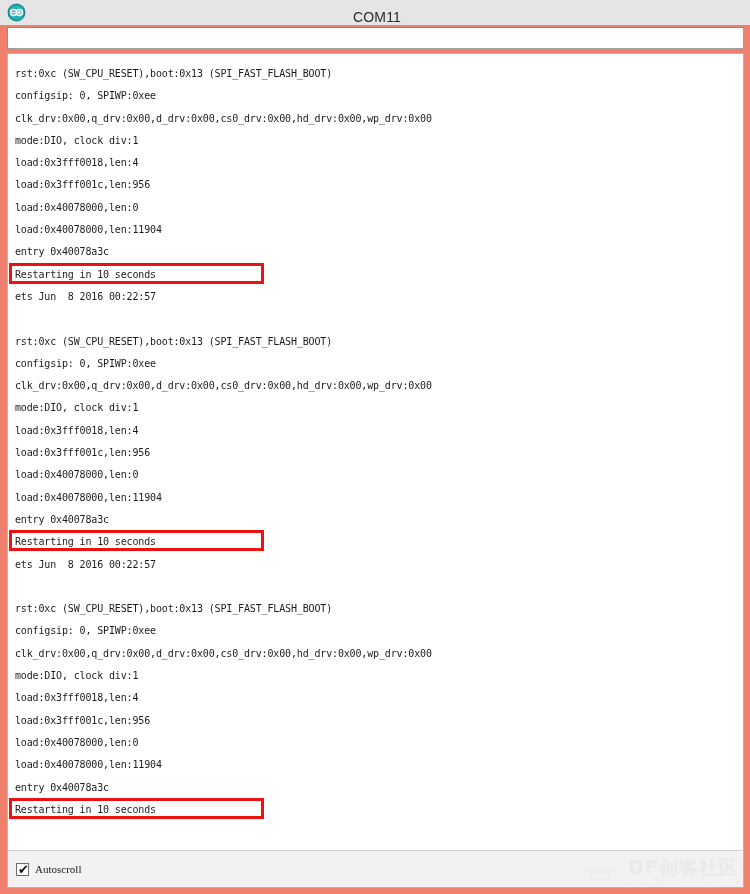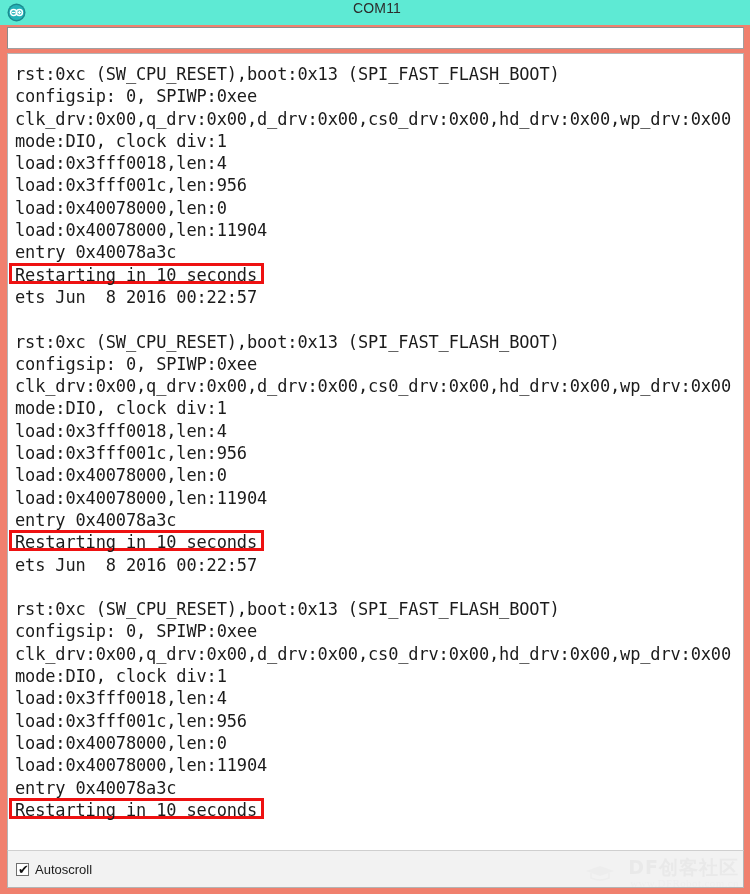--- a/index.html
+++ b/index.html
@@ -23,23 +23,23 @@
     background: #f0806e;
     display: flex;
     flex-direction: column;
   }
 
   
   #titlebar {
     position: relative;
     height: 25px;
     flex: 0 0 25px;
-    background: #5eead4;
-    display: flex;
-    align-items: flex-start;
+    background: #e5e5e5;
+    display: flex;
+    align-items: flex-end;
     justify-content: center;
   }
   #app-icon {
     position: absolute;
     left: 7px;
     top: 3px;
     width: 19px;
     height: 19px;
   }
   #title-text {
@@ -88,21 +88,21 @@
   }
   #console {
     position: absolute;
     left: 0; top: 0; right: 0; bottom: 0;
     padding: 9px 0 0 7px;
     overflow: hidden;
     background: #ffffff;
   }
   .line {
     font-family: "DejaVu Sans Mono", "Liberation Mono", monospace;
-    font-size: 17px;
+    font-size: 10px;
     line-height: 22.3px;
     height: 22.3px;
     color: #1b1b1b;
     white-space: pre;
     letter-spacing: -0.15px;
     position: relative;
   }
   .line.blank { color: transparent; }
 
   
@@ -152,23 +152,23 @@
   .checkbox .tick {
     position: absolute;
     left: 1px;
     top: -1px;
     font-size: 13px;
     line-height: 13px;
     color: #101010;
     font-family: "DejaVu Sans", sans-serif;
   }
   #autoscroll-label {
-    font-size: 13px;
+    font-size: 11px;
     color: #202020;
-    font-family: Liberation Sans, sans-serif;
+    font-family: Liberation Serif, serif;
   }
 
   
   #watermark {
     position: absolute;
     right: 4px;
     bottom: -2px;
     text-align: right;
     pointer-events: none;
     user-select: none;

